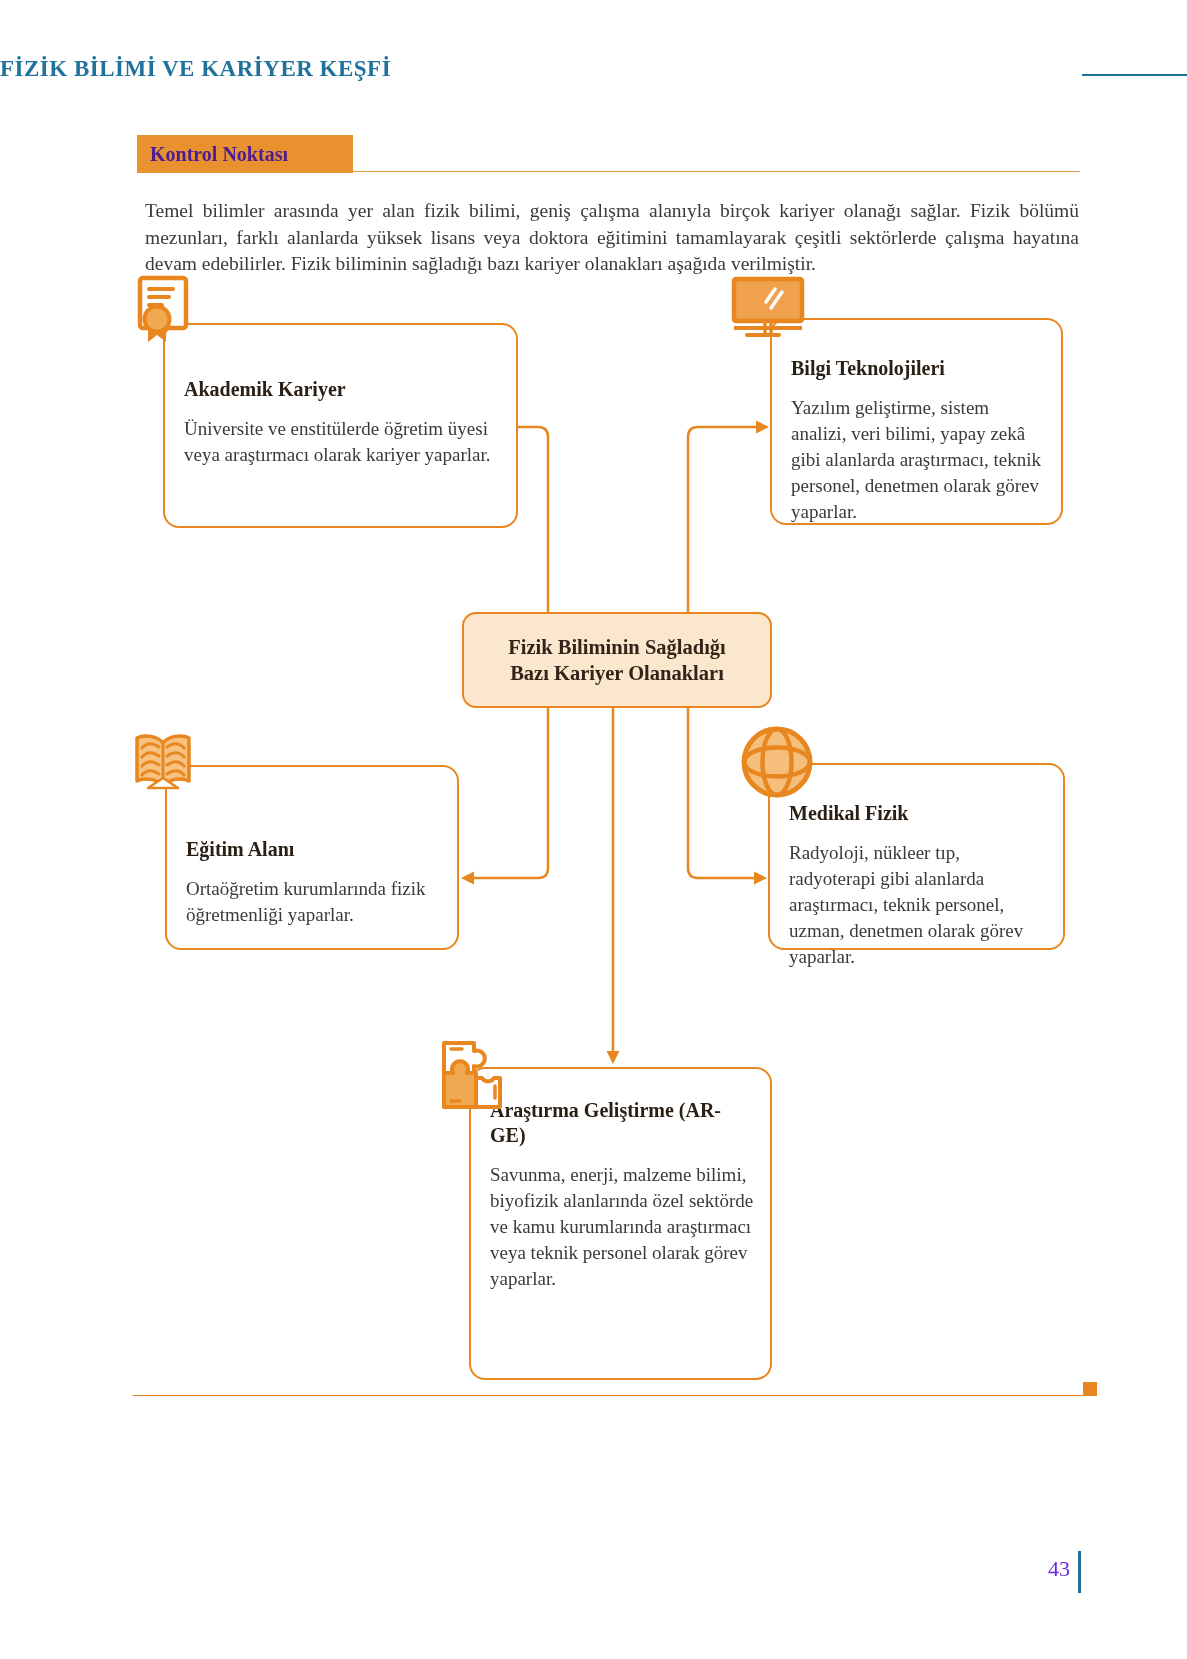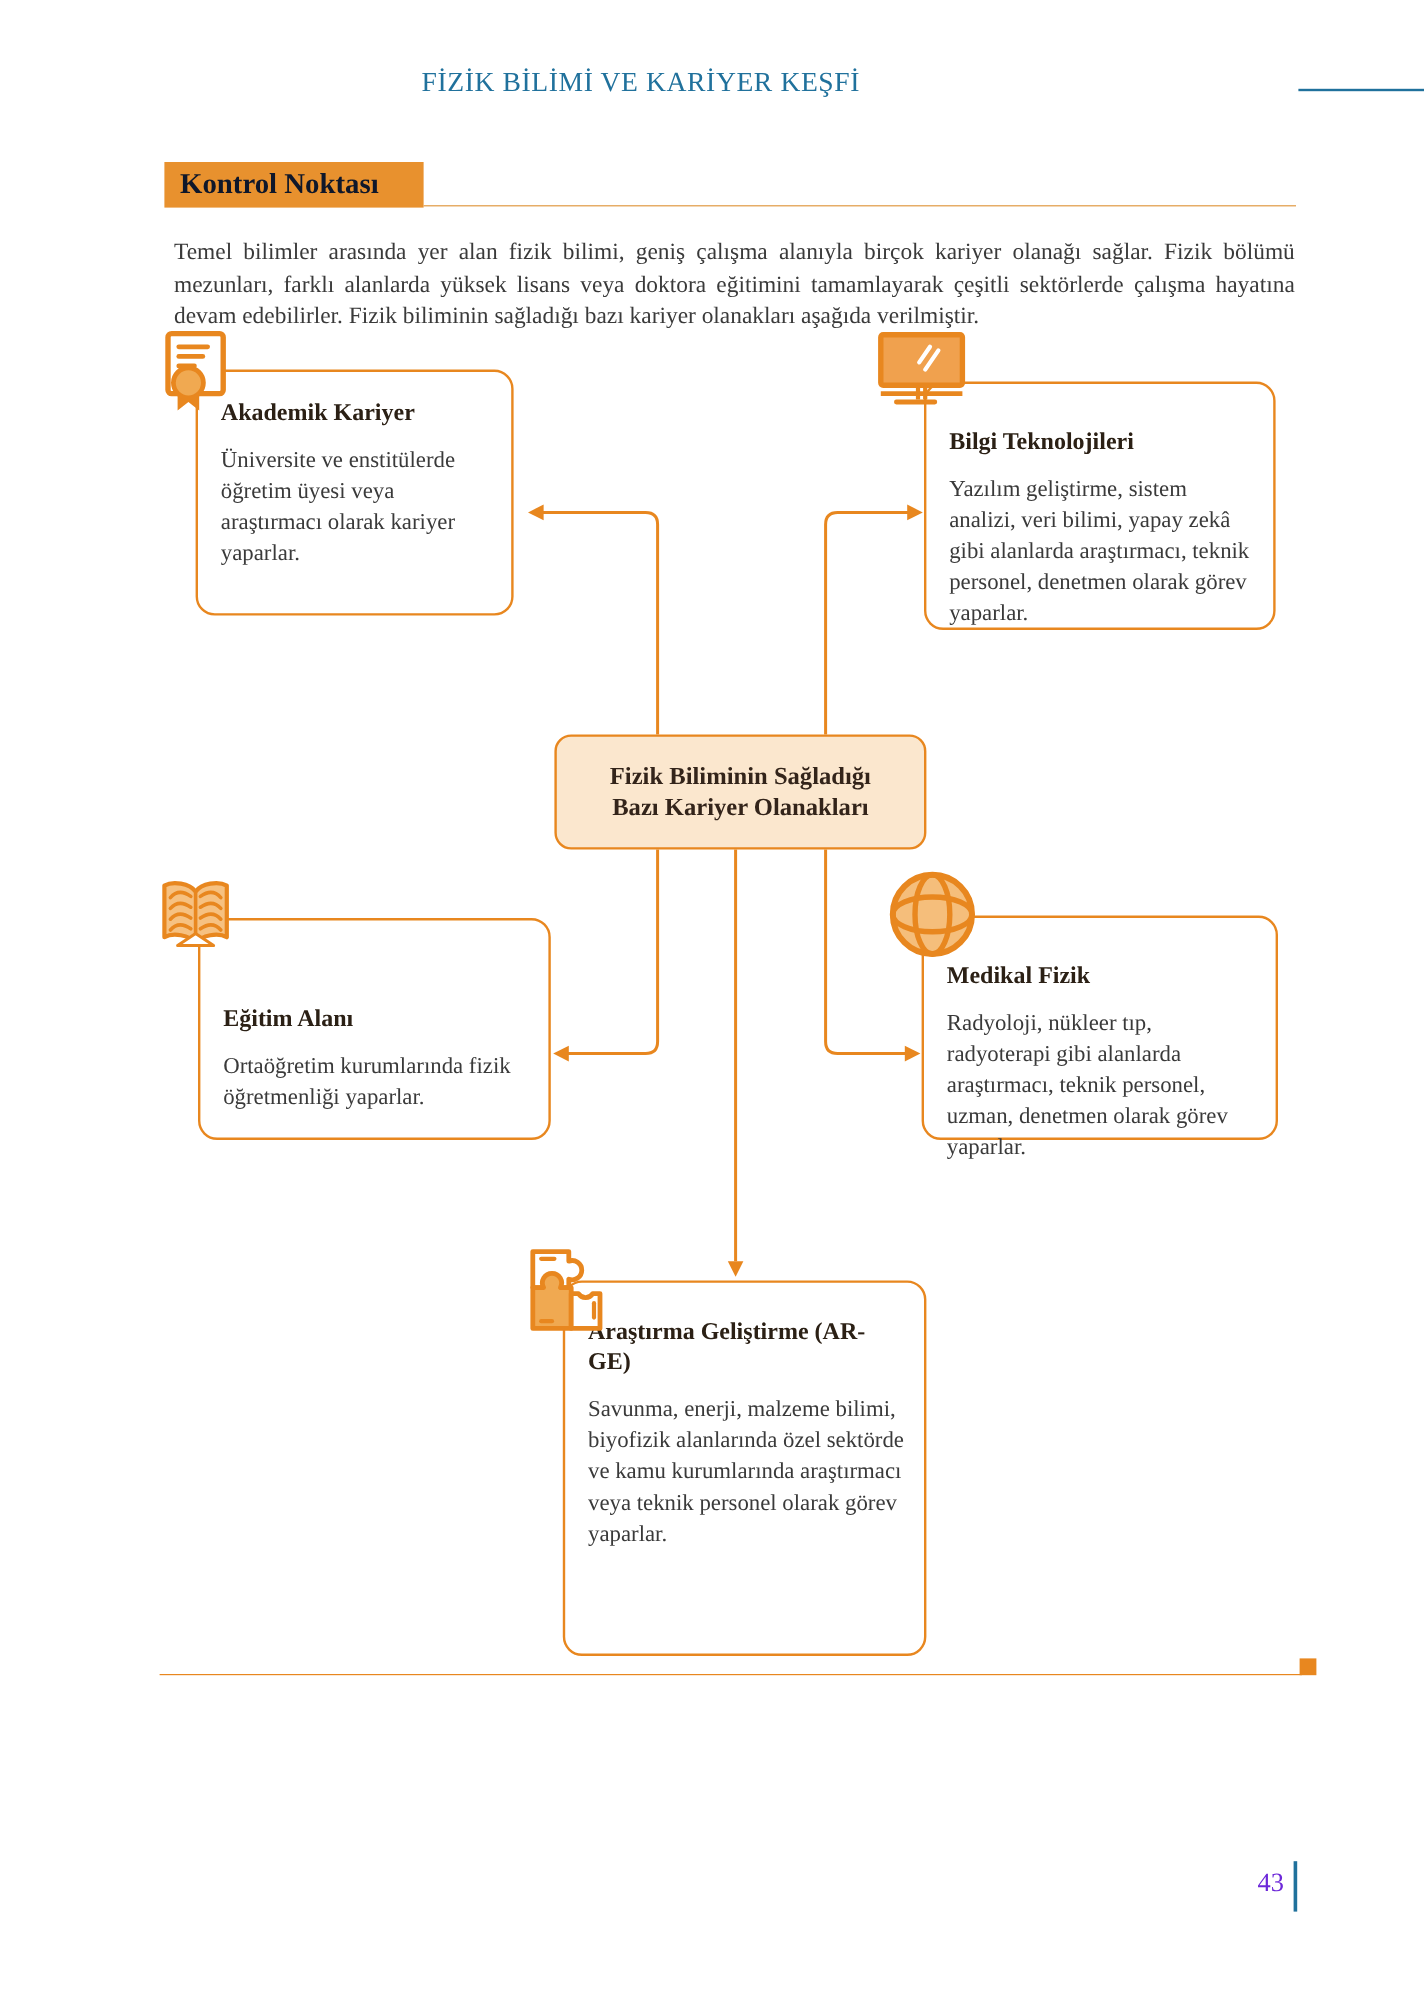--- a/index.html
+++ b/index.html
@@ -1,26 +1,26 @@
 <!DOCTYPE html>
 <html><head>
 <meta charset="utf-8">
 <style>
   html,body{margin:0;padding:0;background:#ffffff;}
   body{width:1187px;height:1659px;position:relative;font-family:"Liberation Serif",serif;overflow:hidden;}
 
   
-  .page-title{position:absolute;top:56px;left:0;width:1068px;text-align:center;
-    font-size:23px;font-weight:normal;letter-spacing:.5px;color:#20719C;margin:0;}
+  .page-title{position:absolute;top:56px;left:0;width:1068px;text-align:left;
+    font-size:23px;font-weight:bold;letter-spacing:.5px;color:#20719C;margin:0;}
   .header-rule{position:absolute;top:74px;left:1082px;width:105px;height:2px;background:#20719C;}
 
   
   .checkpoint{position:absolute;left:137px;top:135px;width:216px;height:38px;background:#E8912E;
     display:flex;align-items:center;padding-left:13px;box-sizing:border-box;}
-  .checkpoint span{font-size:24px;font-weight:bold;color:#0f172a;}
+  .checkpoint span{font-size:20px;font-weight:bold;color:#4c1d95;}
   .checkpoint-rule{position:absolute;left:353px;top:171px;width:727px;height:0;border-top:1.5px solid #E09A43;}
 
   
   .intro{position:absolute;left:127px;top:180px;width:934px;margin:18px;
     font-size:19.5px;line-height:26.5px;color:#3A3A3A;text-align:justify;}
 
   
   .connectors{position:absolute;left:0;top:0;width:1187px;height:1659px;z-index:1;}
   .connectors path{stroke:#E8871F;stroke-width:2.5;fill:none;}
   .connectors polygon{fill:#E8871F;}
@@ -63,21 +63,21 @@
   <path d="M688,612 L688,437 Q688,427 698,427 L757,427"></path>
   <polygon points="769,427 756,420.5 756,433.5"></polygon>
   <path d="M548,708 L548,868 Q548,878 538,878 L473,878"></path>
   <polygon points="461,878 474,871.5 474,884.5"></polygon>
   <path d="M688,708 L688,868 Q688,878 698,878 L755,878"></path>
   <polygon points="767,878 754,871.5 754,884.5"></polygon>
   <path d="M613,708 L613,1051"></path>
   <polygon points="613,1064 606.5,1051 619.5,1051"></polygon>
 </svg>
 
-<div class="node" style="left:163px;top:308px;width:265px;height:205px;padding-top:22px;">
+<div class="node" style="left:163px;top:323px;width:355px;height:205px;padding-top:52px;">
   <p class="node-title">Akademik Kariyer</p>
   <p class="node-body">Üniversite ve enstitülerde öğretim üyesi veya araştırmacı olarak kariyer yaparlar.</p>
 </div>
 <svg class="icon" style="left:131px;top:274px;" width="64" height="70" viewBox="0 0 64 70">
   <rect x="9" y="4" width="46" height="50" rx="3" fill="#ffffff" stroke="#E8871F" stroke-width="4.5"></rect>
   <line x1="18" y1="15" x2="42" y2="15" stroke="#E8871F" stroke-width="4" stroke-linecap="round"></line>
   <line x1="18" y1="23" x2="38" y2="23" stroke="#E8871F" stroke-width="4" stroke-linecap="round"></line>
   <line x1="18" y1="31" x2="31" y2="31" stroke="#E8871F" stroke-width="4" stroke-linecap="round"></line>
   <path d="M17,50 L17,68 L26,61 L35,68 L35,50 Z" fill="#E8871F"></path>
   <circle cx="26" cy="45" r="12.5" fill="#F0A951" stroke="#E8871F" stroke-width="4"></circle>

